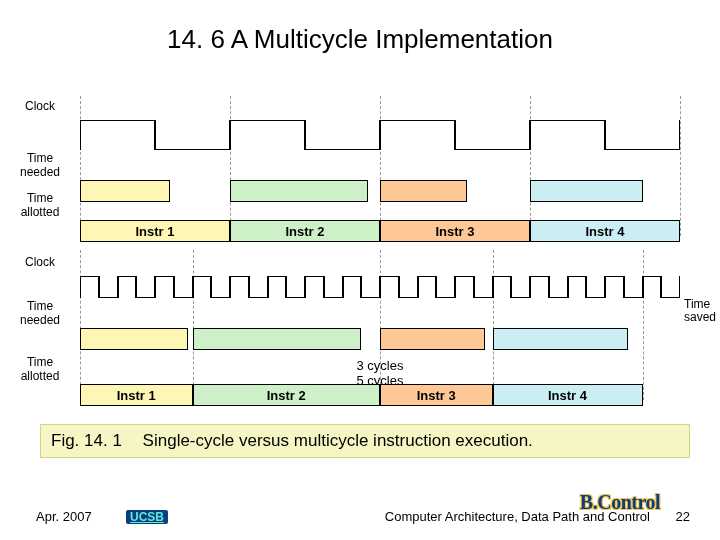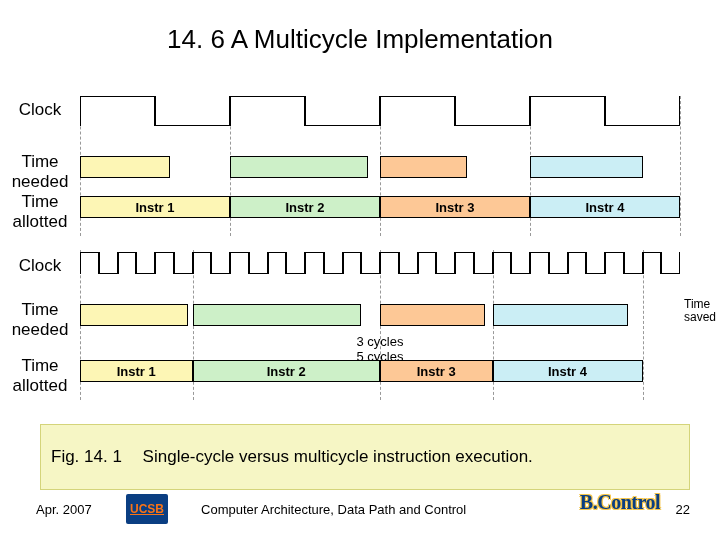--- a/index.html
+++ b/index.html
@@ -27,27 +27,28 @@
     position:absolute;
     top:24px;left:0;right:0;
     text-align:center;
     font-size:26px;
   }
   .row-label{
     position:absolute;
     left:0;
     width:var(--axisX);
     text-align:center;
-    font-size:17px;
+    font-size:12px;
     line-height:1.15;
   }
   .track{
     position:absolute;
     left:var(--axisX);
     width:var(--axisW);
+    margin-top:24px;
   }
   
   .sc-clock .tick{height:30px;border:1.5px solid var(--border);border-bottom:none;width:12.5%;}
   .sc-clock{display:flex;}
   .sc-clock .tick.low{border-top:none;border-bottom:1.5px solid var(--border);}
   .seg-row{display:flex;height:22px;}
   .seg{border:1px solid var(--border);display:flex;align-items:center;justify-content:center;font-size:13px;font-weight:bold;}
   .pad{border:none;}
   
   .mc-clock{display:flex;height:22px;}
@@ -56,34 +57,34 @@
   .mc-clock .tick.lo{border-top:none;}
   .dash{position:absolute;border-left:1px dashed #999;top:0;height:100%;}
   .guide-zone{position:absolute;left:var(--axisX);width:var(--axisW);}
   .cycle-labels{display:flex;font-size:13px;justify-content:space-around;flex-direction:column;}
   .cycle-labels span{flex:1;text-align:center;}
   .caption-row{
     position:absolute;
     left:40px;right:30px;
     background:#f6f6c5;
     border:1px solid #d4d47a;
-    padding:22px 10px;
+    padding:6px 10px;
     font-size:17px;
   }
   .footer{
     position:absolute;
     bottom:16px;left:0;right:0;
     display:flex;align-items:center;
     font-size:13px;
   }
   .footer .date{margin-left:36px;width:90px;}
-  .footer .mid{flex:1;text-align:left;padding-left:33px;}
+  .footer .mid{flex:1;text-align:right;padding-left:33px;}
   .footer .pg{width:40px;text-align:right;margin-right:30px;}
   .ucsb{display:inline-flex;align-items:center;gap:3px;font-weight:bold;font-size:12px;}
-  .ucsb .badge{background:#0a3e82;color:#f97316;padding:8px 4px;border-radius:2px;text-decoration:underline;}
+  .ucsb .badge{background:#0a3e82;color:#5eead4;padding:0 4px;border-radius:2px;text-decoration:underline;}
   .author{
     position:absolute;
     right:60px;bottom:26px;
     font-family:"Comic Sans MS","Brush Script MT",cursive;
     font-size:20px;font-weight:bold;
     color:#0a3e82;
     text-shadow:1px 1px 0 #f6c64a, -1px -1px 0 #f6c64a, 1px -1px 0 #f6c64a, -1px 1px 0 #f6c64a;
     letter-spacing:-0.5px;
   }
   .time-saved{

